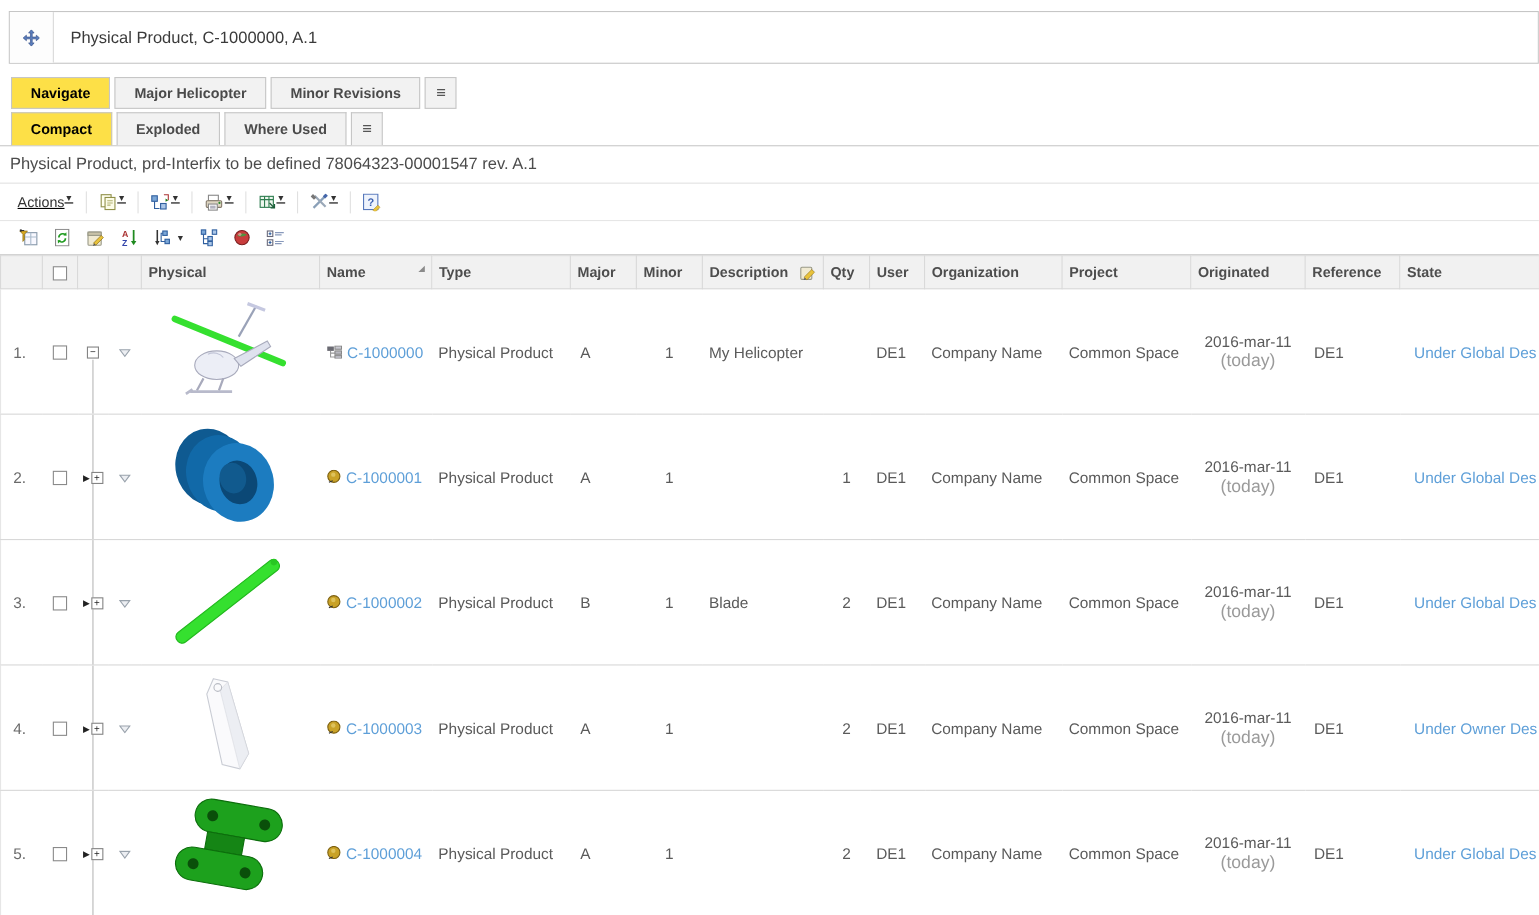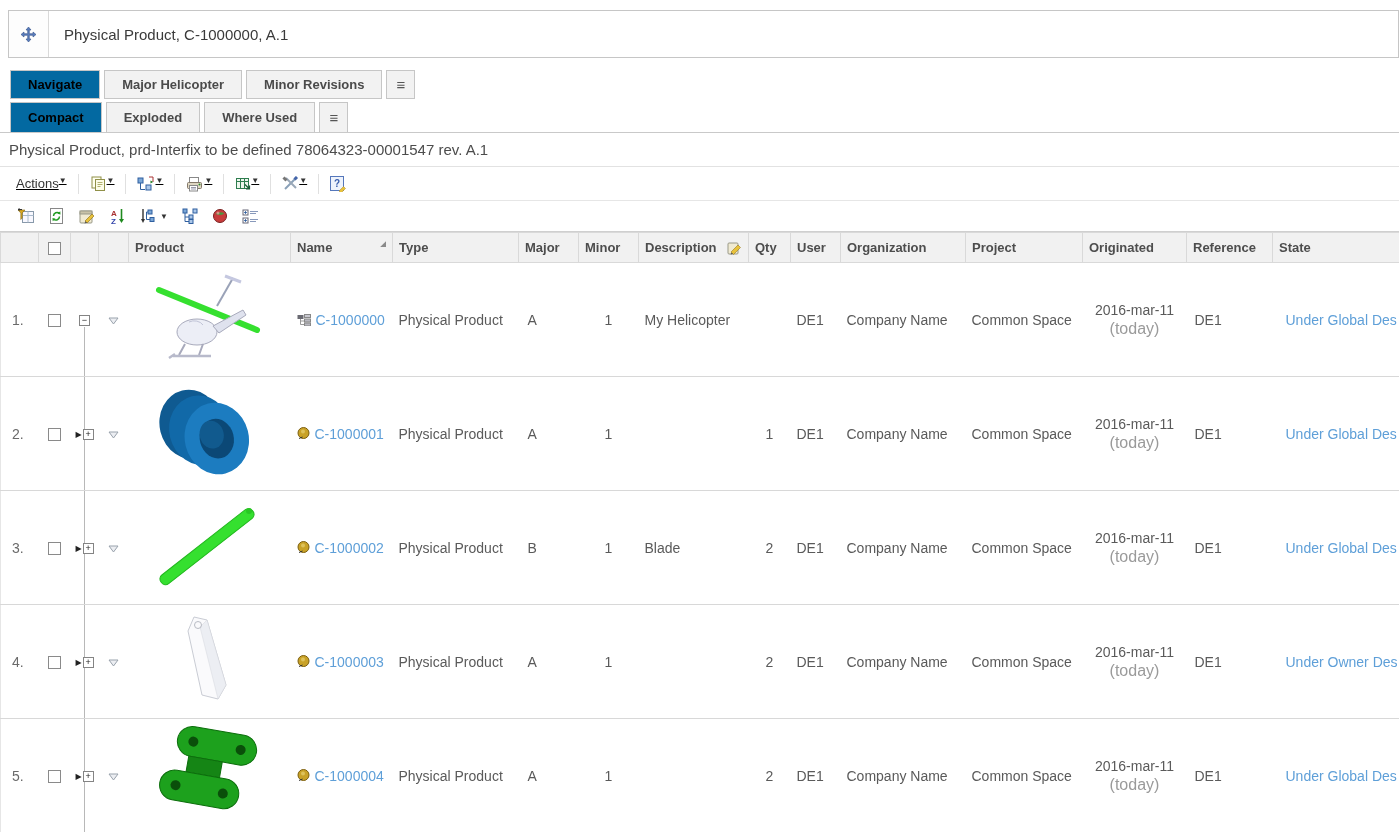--- a/index.html
+++ b/index.html
@@ -14,21 +14,21 @@
   .title-text { display:flex; align-items:center; padding-left:15px; font-size:15px; color:#3a3a3a; }
 
   
   .tabs { display:flex; gap:4px; margin-left:10px; align-items:flex-end; }
   .tabs.row1 { margin-top:12px; }
   .tabs2wrap { margin-top:3px; border-bottom:1px solid #c9c9c9; }
   .tab { height:29px; padding:0 17px; display:flex; align-items:center; font-weight:bold;
     font-size:13px; border:1px solid #c6c6c6; background:#f2f2f2; color:#4a4a4a; cursor:pointer; }
   .tabs.row1 .tab { border-bottom:1px solid #c6c6c6; }
   .tabs.row2 .tab { border-bottom:none; height:30px; }
-  .tab.active { background:#0369a1; color:#000; }
+  .tab.active { background:#fde047; color:#000; }
   .tab-ham { width:29px; padding:0; justify-content:center; color:#555; font-size:15px; }
 
   
   .breadcrumb { height:34px; display:flex; align-items:center; padding-left:9px;
     font-size:15px; color:#4c4c4c; border-bottom:1px solid #e2e2e2; }
 
   
   .toolbar { height:34px; display:flex; align-items:center; padding-left:10px;
     border-bottom:1px solid #e6e6e6; }
   .toolbar2 { height:31px; border-bottom:1px solid #cfcfcf; }
@@ -264,21 +264,21 @@
       <col style="width:104px">
       <col style="width:86px">
     <col style="width:127px">
   </colgroup>
   <thead>
     <tr class="head-row">
       <th></th>
       <th style="text-align:center"><span class="cb"></span></th>
       <th></th>
       <th></th>
-      <th>Product</th>
+      <th>Physical</th>
       <th>
           <div class="th-flex">
             <span>Name</span>
             <span class="sort-mark">◢</span>
           </div>
         </th>
       <th>Type</th>
       <th>Major</th>
       <th>Minor</th>
       <th>

